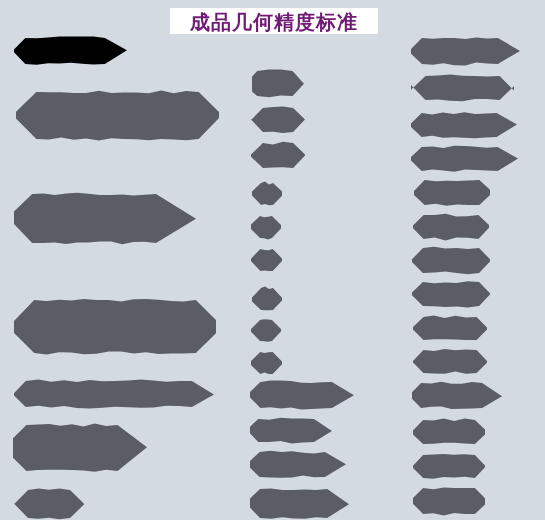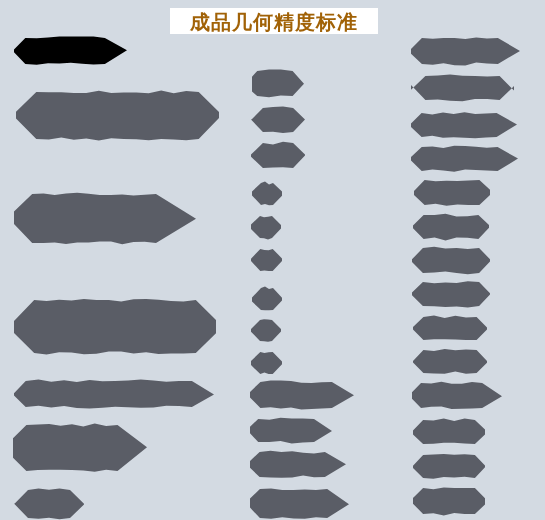--- a/index.html
+++ b/index.html
@@ -47,21 +47,21 @@
     height: 100%;
     overflow: visible;
   }
 </style>
 </head>
 <body>
 
 <div id="page" style="width: 545px; height: 520px; background: rgb(211, 218, 226);">
 
   <div id="title-box" style="left: 170px; top: 8px; width: 208px; height: 26px; background: rgb(255, 255, 255);">
-    <span id="title-text" style="font-size: 20px; color: #a16207; margin-top: 2px;">成品几何精度标准</span>
+    <span id="title-text" style="font-size: 20px; color: #701a75; margin-top: 2px;">成品几何精度标准</span>
   </div>
 
   <div id="blob-layer">
       <div class="blob" style="left: 14px; top: 38px; width: 113px; height: 26px;">
         <svg viewBox="0 0 113 26" preserveAspectRatio="none">
           <path d="M11.3,0.0L22.7,0.2L34.0,-0.4L45.4,-1.4L56.8,-1.4L68.2,-1.5L79.5,-1.6L90.9,0.0L113.0,12.3L90.9,26.0L79.5,26.5L68.2,25.8L56.8,24.8L45.4,25.5L34.0,25.2L22.7,26.7L11.3,26.0L0.0,14.2L0.0,11.4Z" fill="#000000"></path>
         </svg>
       </div>
       <div class="blob" style="left: 16px; top: 92px; width: 203px; height: 47px;">
         <svg viewBox="0 0 203 47" preserveAspectRatio="none">

